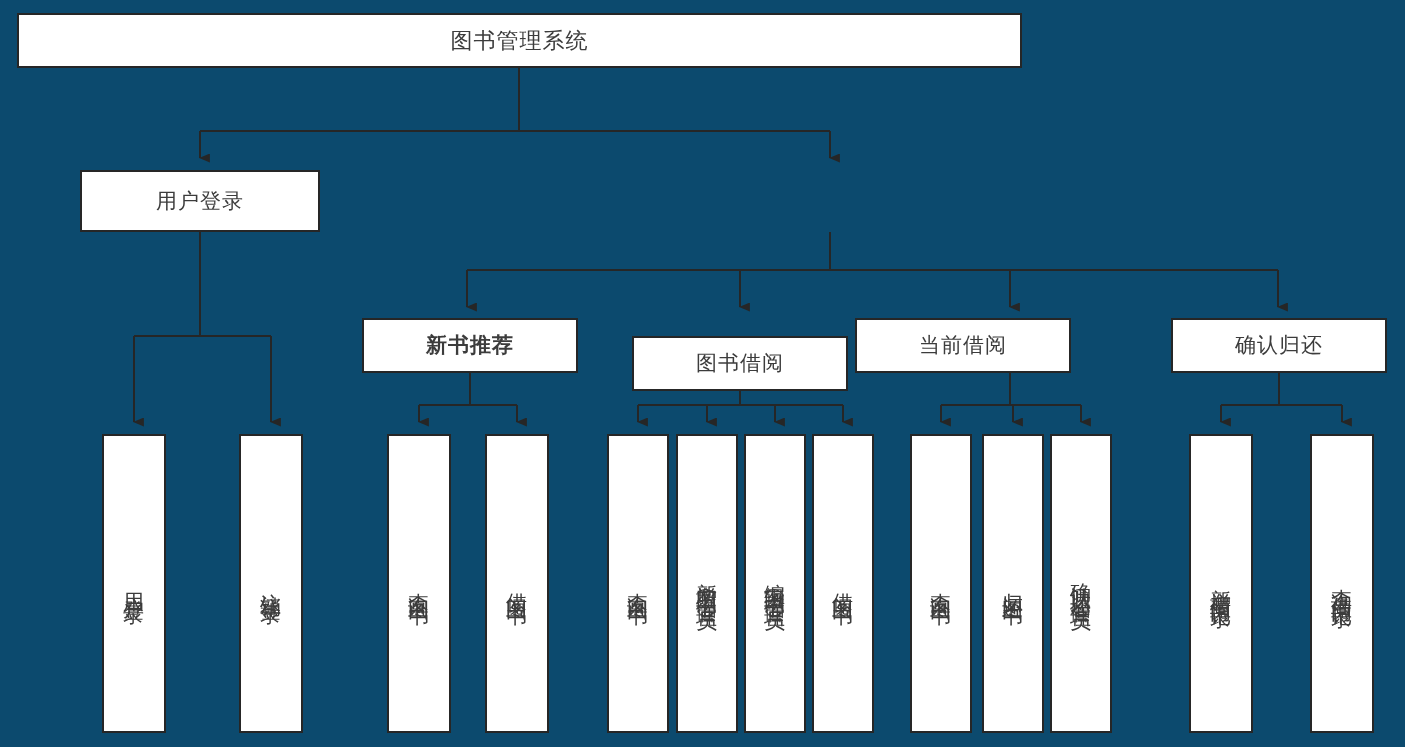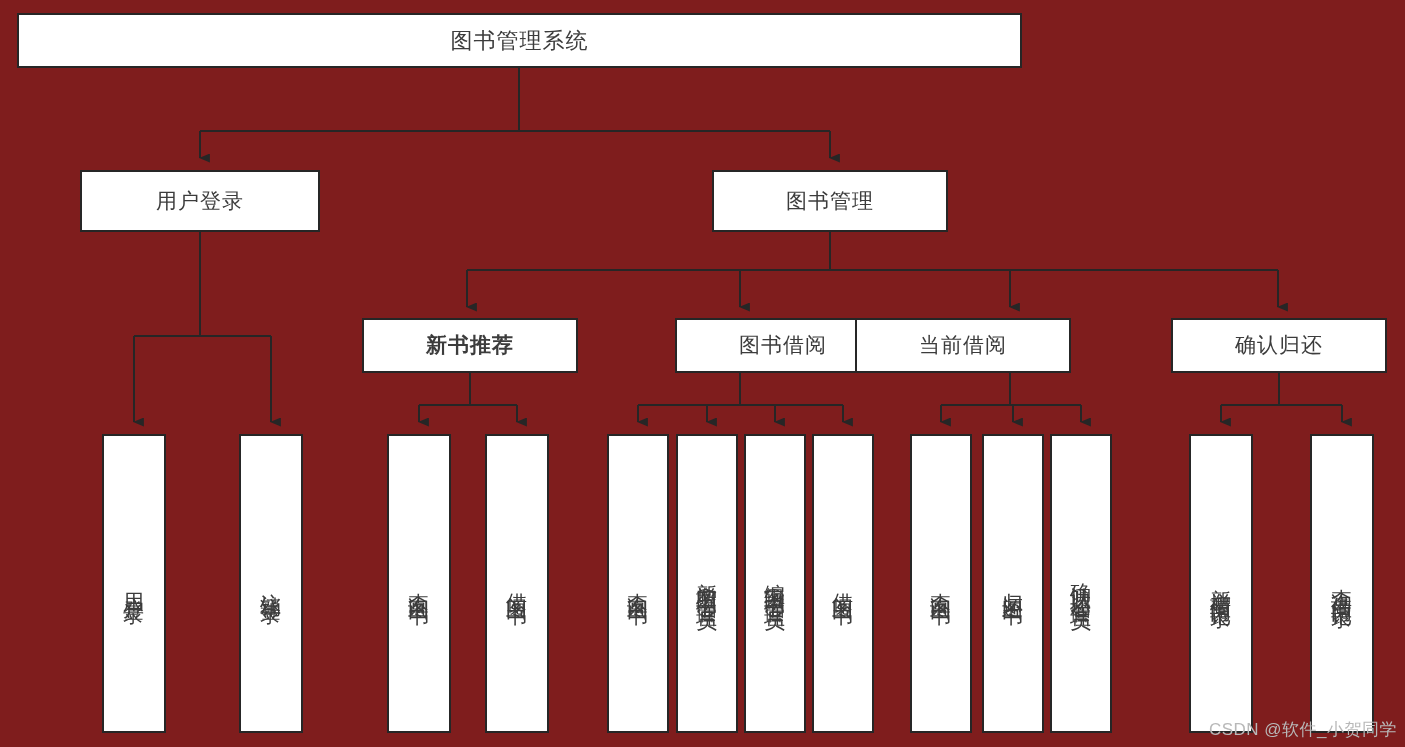--- a/index.html
+++ b/index.html
@@ -7,21 +7,21 @@
     padding: 0;
     background: #ffffff;
   }
   body {
     font-family: "Liberation Sans", "DejaVu Sans", sans-serif;
   }
   #canvas {
     position: relative;
     width: 1405px;
     height: 747px;
-    background: #7f1d1d;
+    background: #0c4a6e;
     overflow: hidden;
   }
   #svg-layer {
     position: absolute;
     left: 0;
     top: 0;
     width: 1405px;
     height: 747px;
   }
   .node {
@@ -123,28 +123,25 @@
     </g>
   </svg>
 
   <div class="node root" style="left:17px; top:13px; width:1005px; height:55px;">
     <span class="label">图书管理系统</span>
   </div>
 
   <div class="node branch" style="left:80px; top:170px; width:240px; height:62px;">
     <span class="label">用户登录</span>
   </div>
-  <div class="node branch" style="left:712px; top:170px; width:236px; height:62px;">
-    <span class="label">图书管理</span>
-  </div>
 
   <div class="node branch" style="left:362px; top:318px; width:216px; height:55px;font-weight:bold;">
     <span class="label">新书推荐</span>
   </div>
-  <div class="node branch" style="left:632px; top:318px; width:216px; height:55px;margin-left:43px;">
+  <div class="node branch" style="left:632px; top:336px; width:216px; height:55px;">
     <span class="label">图书借阅</span>
   </div>
   <div class="node branch" style="left:855px; top:318px; width:216px; height:55px;">
     <span class="label">当前借阅</span>
   </div>
   <div class="node branch" style="left:1171px; top:318px; width:216px; height:55px;">
     <span class="label">确认归还</span>
   </div>
 
   <div class="node leaf" style="left:102px; top:434px; width:64px; height:299px;">
@@ -184,14 +181,13 @@
     <span class="label">确认归还（管理员）</span>
   </div>
 
   <div class="node leaf" style="left:1189px; top:434px; width:64px; height:299px;">
     <span class="label">新增借阅记录</span>
   </div>
   <div class="node leaf" style="left:1310px; top:434px; width:64px; height:299px;">
     <span class="label">查询借阅记录</span>
   </div>
 
-  <div id="watermark">CSDN @软件_小贺同学</div>
 </div>
 
 </body></html>

